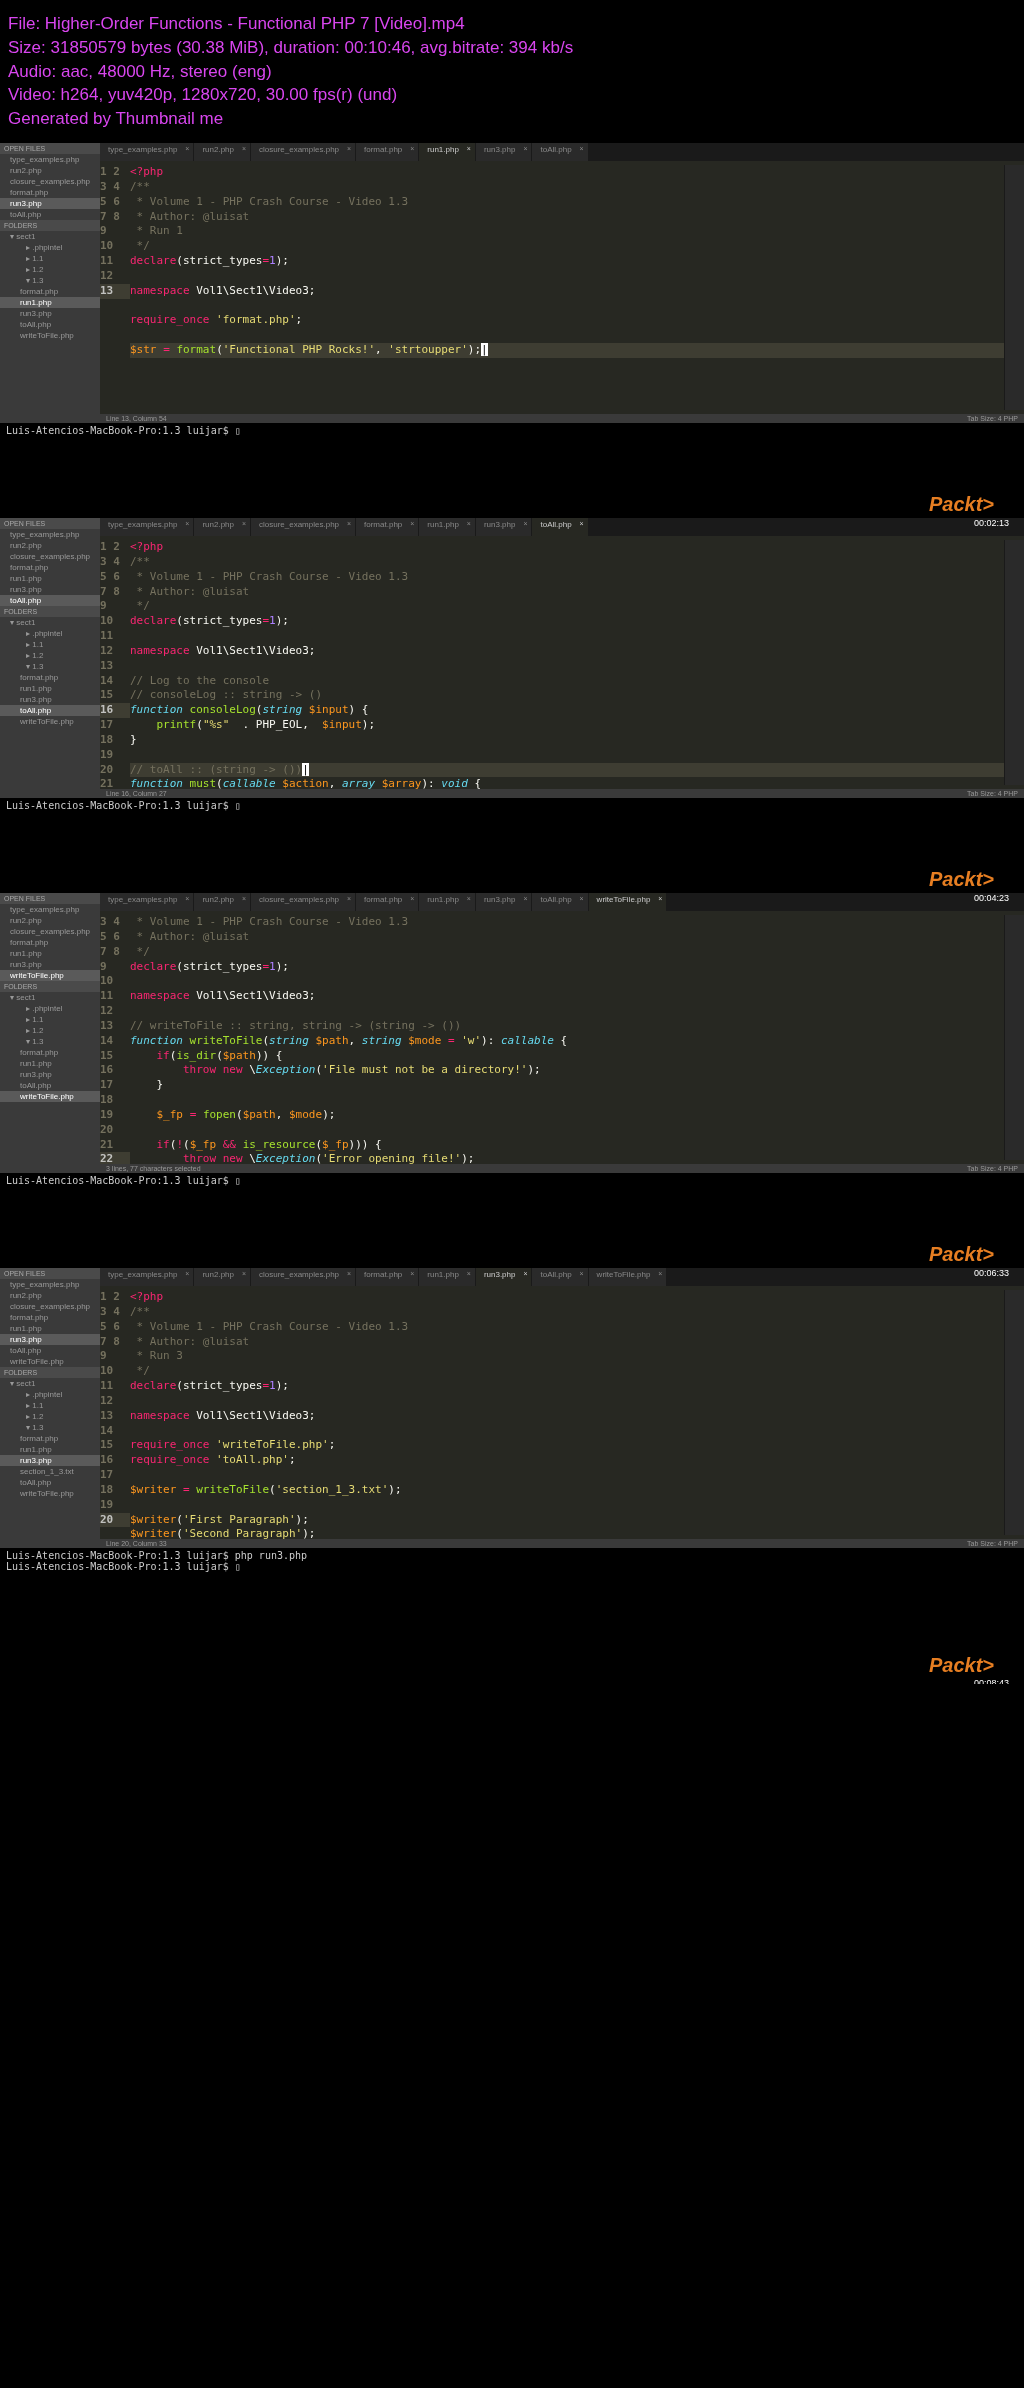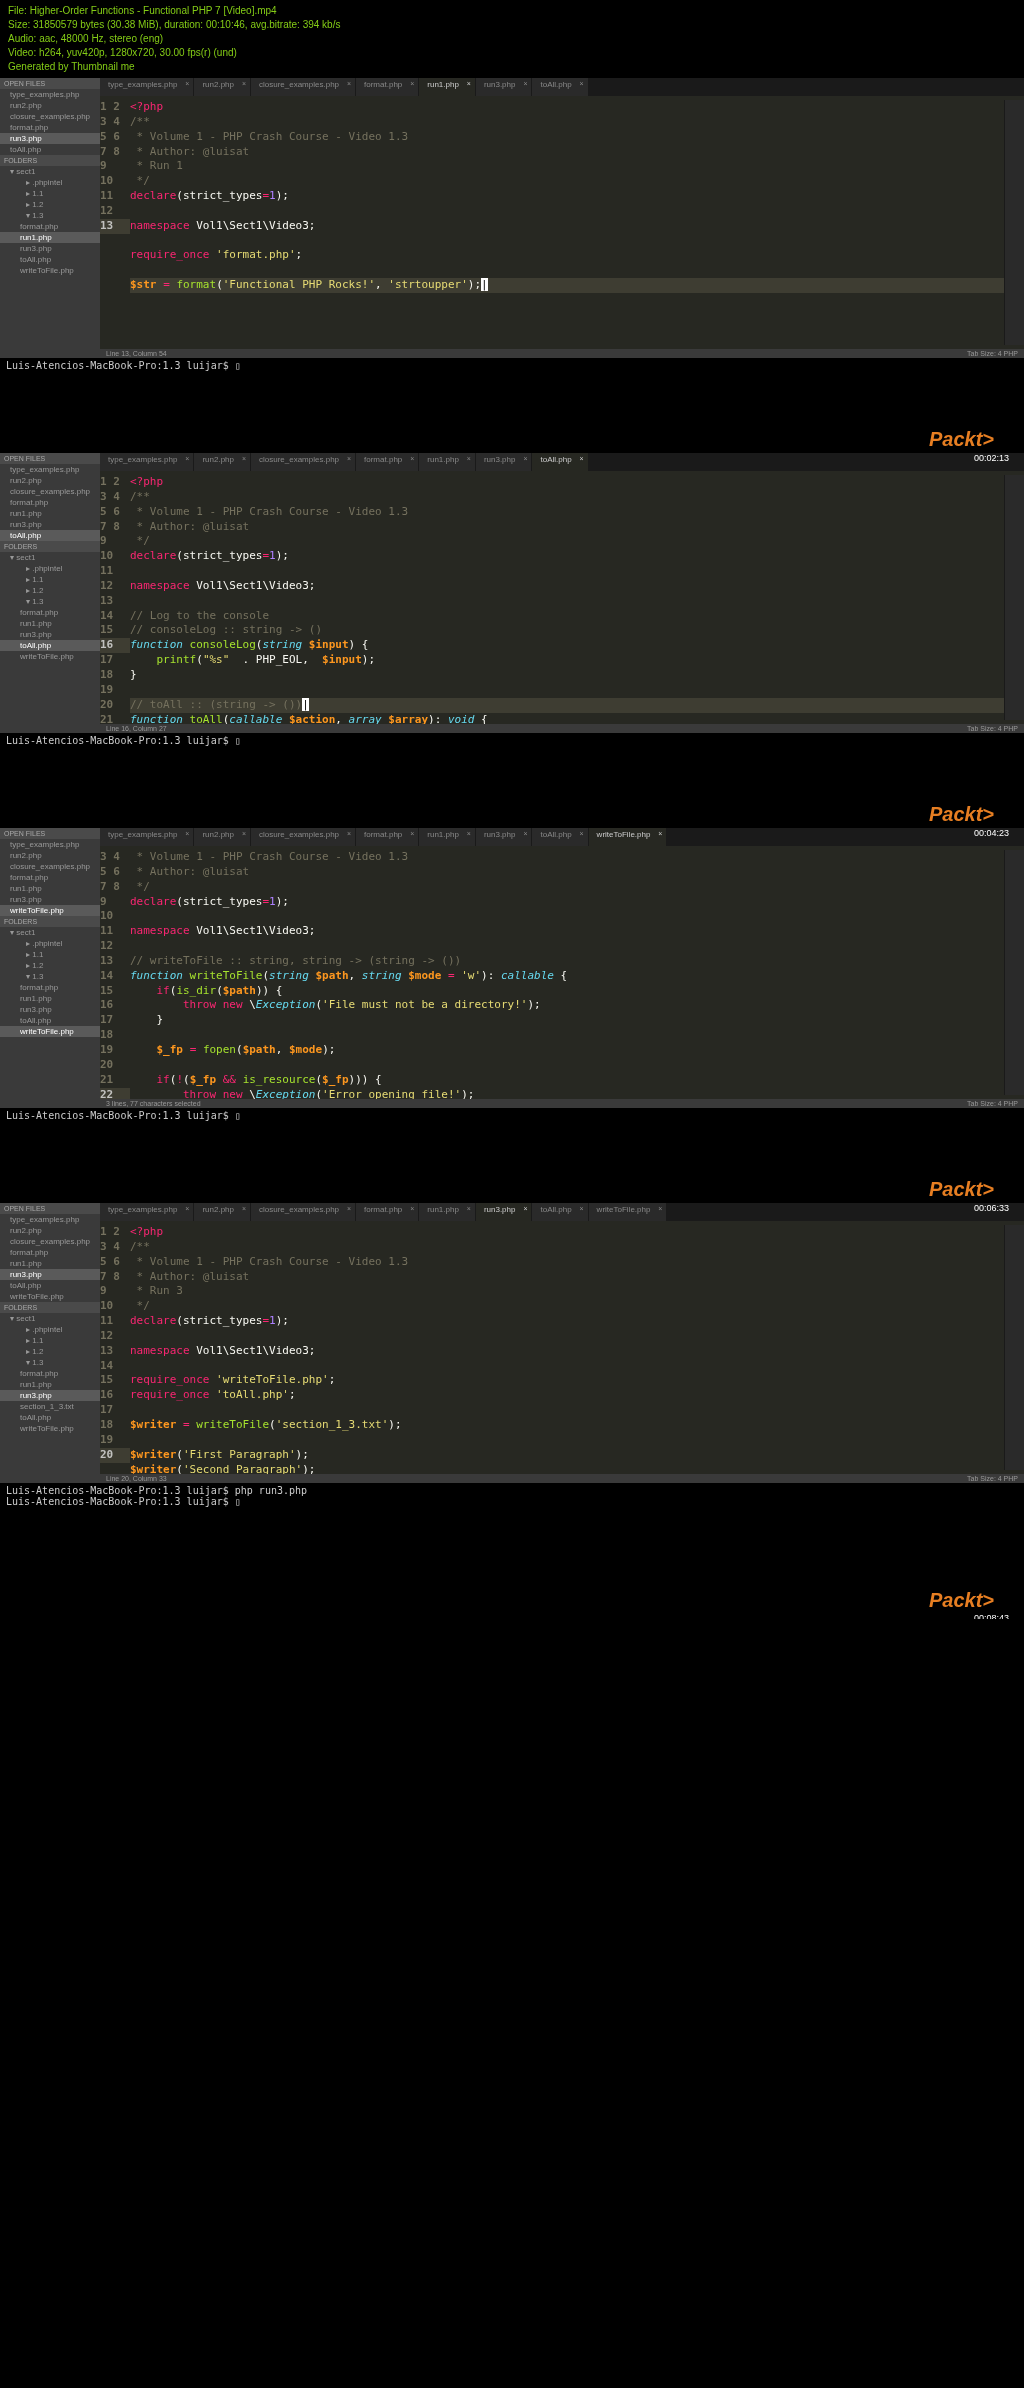--- a/index.html
+++ b/index.html
@@ -1,17 +1,17 @@
 <!DOCTYPE html>
 <html><head>
 <meta charset="utf-8">
 <style>
 * { margin: 0; padding: 0; box-sizing: border-box; }
 body { background: #000; font-family: Arial, sans-serif; font-size: 11px; color: #ccc; width: 1024px; }
-.meta-info { color: #84cc16; padding: 4px 8px; font-size: 10px; line-height: 1.4; }
+.meta-info { color: #d946ef; padding: 12px 8px; font-size: 17px; line-height: 1.4; }
 .panel { position: relative; margin-bottom: 80px; }
 .packt { position: absolute; top: -25px; right: 30px; color: #e67e22; font-size: 20px; font-weight: bold; font-style: italic; }
 .packt .arrow { color: #e67e22; }
 .timestamp { position: absolute; top: 0; right: 15px; color: #fff; font-size: 9px; }
 .editor { display: flex; background: #1e1e1e; height: 280px; }
 .sidebar { width: 100px; background: #3a3a3a; font-size: 8px; overflow: hidden; }
 .sidebar-header { background: #4a4a4a; color: #aaa; padding: 2px 4px; font-size: 7px; }
 .sidebar-item { padding: 1px 4px 1px 10px; color: #999; cursor: pointer; white-space: nowrap; overflow: hidden; }
 .sidebar-item.active { background: #5a5a5a; color: #fff; }
 .sidebar-item.indent1 { padding-left: 26px; }
@@ -25,21 +25,21 @@
 .gutter { width: 30px; text-align: left; padding-right: 10px; color: #75715e; user-select: none; font-weight: bold; }
 .code { flex: 1; color: #f8f8f2; white-space: pre; }
 .minimap { width: 20px; background: #2a2a2a; border-left: 1px solid #1a1a1a; }
 .status-bar { background: #3a3a3a; color: #999; font-size: 7px; padding: 1px 6px; display: flex; justify-content: space-between; }
 .terminal { background: #000; color: #ccc; font-family: 'Menlo', monospace; font-size: 10px; padding: 2px 6px; }
 .c-tag { color: #f92672; text-align: right; }
 .c-kw { color: #66d9ef; font-style: italic; }
 .c-fn { color: #a6e22e; }
 .c-str { color: #e6db74; }
 .c-cmt { color: #75715e; }
-.c-var { color: #fd971f; font-weight: bold; }
+.c-var { color: #fd971f; }
 .c-op { color: #f92672; }
 .c-type { color: #66d9ef; font-style: italic;}
 .c-num { color: #ae81ff; }
 .c-red { color: #f92672; }
 .hl-line { background: #3e3d32; display: inline-block; width: 100%; }
 .gutter-hl { background: #3e3d32; color: #c2c2bf; display: inline-block; width: 100%; padding-right: 10px; margin-right: -10px; box-sizing: content-box; }
 </style>
 </head>
 <body>
 
@@ -187,21 +187,21 @@
 
 <span class="c-red">namespace</span> Vol1\Sect1\Video3;
 
 <span class="c-cmt">// Log to the console</span>
 <span class="c-cmt">// consoleLog :: string -&gt; ()</span>
 <span class="c-kw">function</span> <span class="c-fn">consoleLog</span>(<span class="c-type">string</span> <span class="c-var">$input</span>) {
     <span class="c-fn">printf</span>(<span class="c-str">"%s"</span>  . PHP_EOL,  <span class="c-var">$input</span>);
 }
 
 <span class="hl-line"><span class="c-cmt">// toAll :: (string -&gt; ())</span><span style="background:#fff;color:#000">|</span></span>
-<span class="c-kw">function</span> <span class="c-fn">toAll</span>(<span class="c-type">callable</span> <span class="c-var">$action</span>, <span class="c-type">array</span> <span class="c-var">$array</span>): <span class="c-type">void</span> {
+<span class="c-kw">function</span> <span class="c-fn">must</span>(<span class="c-type">callable</span> <span class="c-var">$action</span>, <span class="c-type">array</span> <span class="c-var">$array</span>): <span class="c-type">void</span> {
     (  ) {
         ();
     }
 }</div>
         <div class="minimap"></div>
       </div>
       <div class="status-bar">
         <span>Line 16, Column 27</span>
         <span>Tab Size: 4     PHP</span>
       </div>

